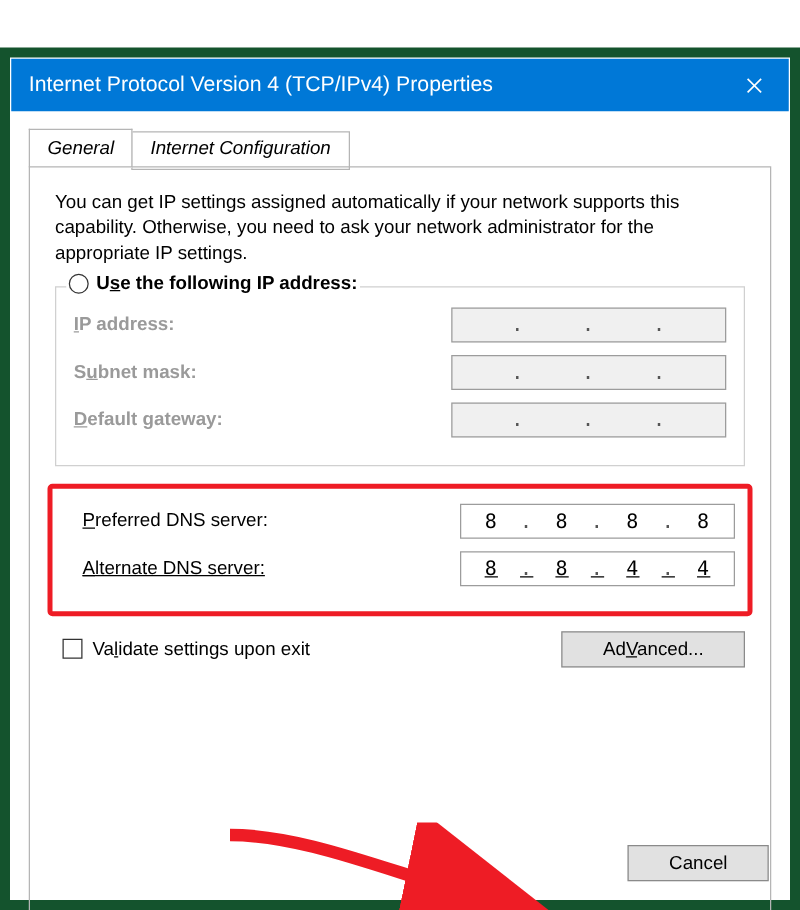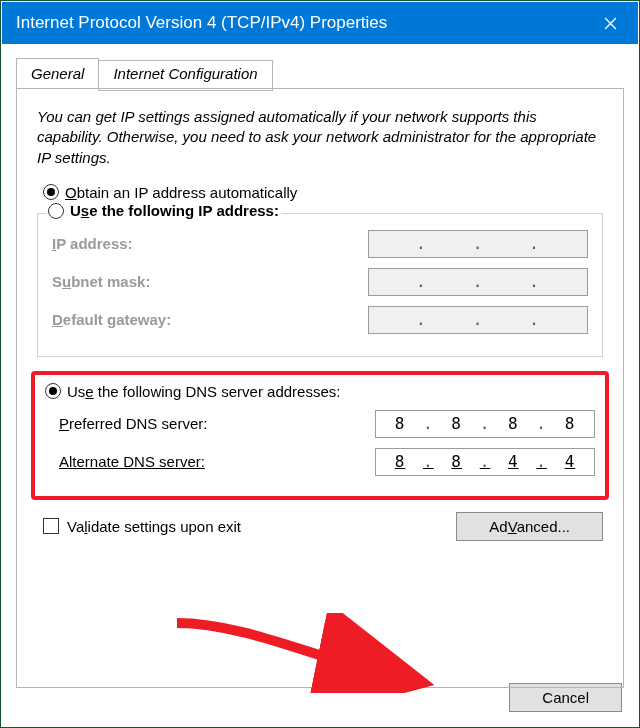--- a/index.html
+++ b/index.html
@@ -10,22 +10,23 @@
     font-family: "Segoe UI", Tahoma, sans-serif;
     font-size: 15px;
     color: #000;
     background: #fff;
     position: relative;
     overflow: hidden;
   }
   .frame {
     position: absolute;
     inset: 0;
-    border: 1px solid #14532d;
+    border: 8px solid #14532d;
     padding: 1px;
+    margin-top: 38px;
   }
   .titlebar {
     background: #0078d7;
     color: #fff;
     height: 42px;
     display: flex;
     align-items: center;
     padding: 0 0 0 14px;
     font-size: 17px;
   }
@@ -75,21 +76,20 @@
     border: 1px solid #b5b5b5;
     margin-top: -1px;
     padding: 18px 20px 14px 20px;
     position: relative;
     z-index: 2;
     height: 600px;
   }
   .intro {
     line-height: 1.35;
     margin-bottom: 16px;
-    font-style: italic;
   }
   .radio-row {
     display: flex;
     align-items: center;
     gap: 6px;
     margin: 6px 0 4px 6px;
   }
   .radio {
     width: 16px; height: 16px;
     border: 1px solid #333;
@@ -217,26 +217,20 @@
   <div class="client">
     <div class="tabs">
       <div class="tab active">General</div>
       <div class="tab inactive">Internet Configuration</div>
     </div>
 
     <div class="tab-body">
 
       <div class="intro">You can get IP settings assigned automatically if your network supports this capability. Otherwise, you need to ask your network administrator for the appropriate IP settings.</div>
 
-      <div class="radio-row">
-        <span class="radio">
-            <span class="dot"></span>
-          </span>
-        <span><span class="accel">O</span>btain an IP address automatically</span>
-      </div>
 
       <div class="groupbox" style="margin-top:12px;">
         <div class="legend">
           <span class="radio"></span>
           <span>U<span class="accel">s</span>e the following IP address:</span>
         </div>
         <div class="field-row">
           <span class="field-label disabled"><span class="accel">I</span>P address:</span>
           <span class="ip-box disabled">
               <span class="oct"></span>
@@ -270,26 +264,20 @@
               <span class="oct"></span>
               <span class="dot">.</span>
               <span class="oct"></span>
             </span>
         </div>
       </div>
 
 
       <div class="dns-group-wrap">
         <div class="dns-group-inner">
-          <div class="radio-row" style="margin-left:0;">
-            <span class="radio">
-                <span class="dot"></span>
-              </span>
-            <span>Us<span class="accel">e</span> the following DNS server addresses:</span>
-          </div>
           <div class="field-row" style="margin-left:14px;">
             <span class="field-label"><span class="accel">P</span>referred DNS server:</span>
             <span class="ip-box">
               <span class="oct">8</span>
                 <span class="dot">.</span>
               <span class="oct">8</span>
                 <span class="dot">.</span>
               <span class="oct">8</span>
                 <span class="dot">.</span>
               <span class="oct">8</span>

